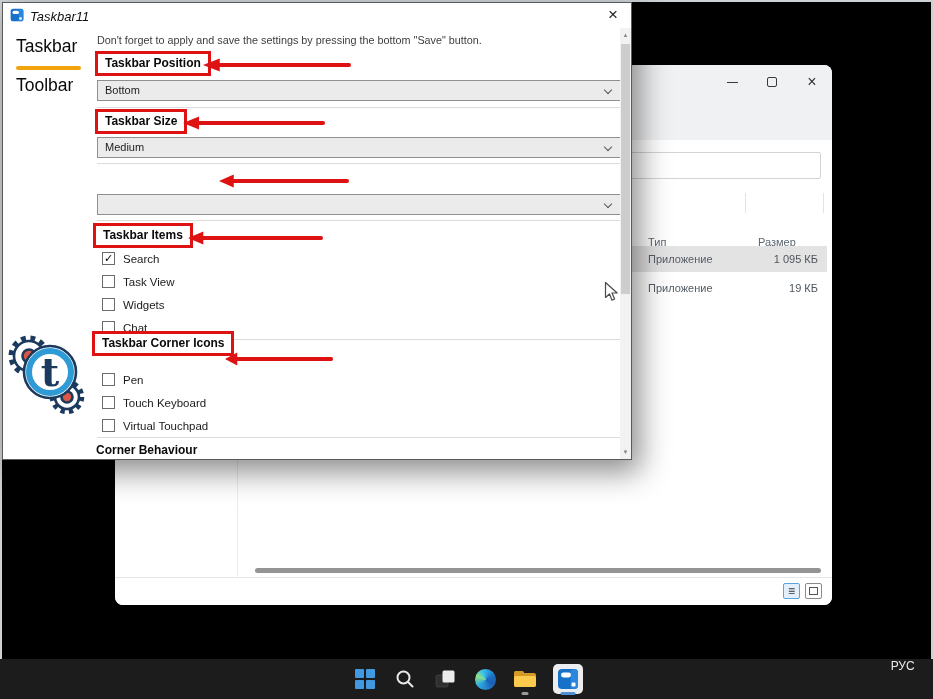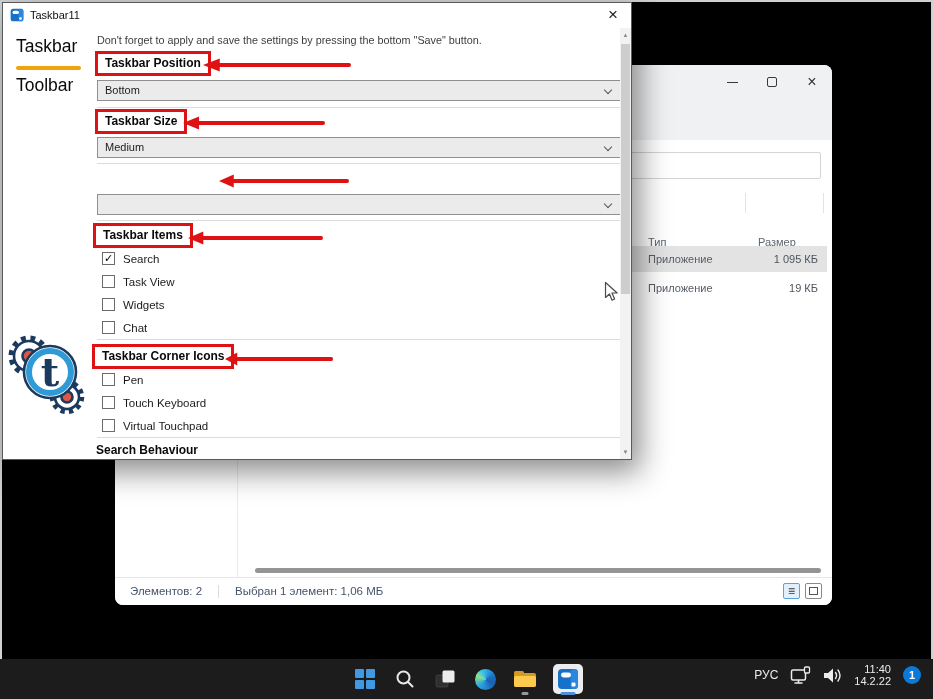--- a/index.html
+++ b/index.html
@@ -33,21 +33,21 @@
   .ex-status .sep { width:1px; height:13px; background:#dcdcdc; }
   .ex-viewbtns { position:absolute; right:10px; top:5px; display:flex; gap:5px; }
   .vb { width:17px; height:16px; border:1px solid #8a8a8a; border-radius:2px; background:#fff;
         display:flex; align-items:center; justify-content:center; font-size:12px; color:#333; }
   .vb.active { border-color:#5aa4dd; background:#e3f0fb; }
 
   
   .t11 { position:absolute; left:2px; top:2px; width:630px; height:458px; background:#fff;
          border:1px solid #5a5a5a; box-shadow:8px 12px 28px rgba(0,0,0,.45); z-index:20; }
   .t11-titlebar { position:absolute; left:0; top:0; right:0; height:25px; background:#fff; }
-  .t11-title { position:absolute; left:27px; top:6px; font-size:11px; color:#111; }
+  .t11-title { position:absolute; left:27px; top:6px; font-size:13px; color:#111;font-style:italic; }
   .t11-close { position:absolute; right:8px; top:1px; width:20px; height:22px; text-align:center;
                font-size:17px; line-height:22px; color:#222; }
   .t11-sb-item { position:absolute; left:13px; font-size:17.5px; font-weight:normal; color:#0a0a0a; }
   .t11-sb-underline { position:absolute; left:13px; top:63px; width:65px; height:4px; background:#f0a30a; border-radius:2px; }
   .t11-note { position:absolute; left:94px; top:31px; font-size:10.8px; color:#3d3d3d; }
   .sec-label { position:absolute; border:3px solid #de1212; background:#fff; padding:2px 7px 3px 7px;
                font-size:12px; font-weight:bold; color:#0a0a0a; white-space:nowrap; }
   .plain-label { position:absolute; font-size:12px; font-weight:bold; color:#0a0a0a; }
   .arrow { position:absolute; height:14px; }
   .dd { position:absolute; left:94px; width:524px; height:21px; background:#ebebeb; border:1px solid #8f8f8f;
@@ -65,21 +65,21 @@
 
   
   .sys-taskbar { position:absolute; left:0; bottom:0; width:933px; height:40px; background:#1c1c1c; z-index:30; }
   .tb-icons { position:absolute; left:352px; top:0; height:40px; display:flex; gap:14px; align-items:center; }
   .tb-btn { position:relative; width:26px; height:32px; display:flex; align-items:center; justify-content:center; }
   .tb-btn .ind { position:absolute; bottom:0px; left:50%; transform:translateX(-50%); height:3px; border-radius:2px; }
   .edge-circle { width:21px; height:21px; border-radius:50%;
     background:conic-gradient(from 120deg,#1a5fb4,#2ea8e0 30%,#8fe08a 48%,#35c1f1 62%,#1e6fc0 85%,#1a5fb4); }
   .t11-active { width:30px; height:30px; background:rgba(248,249,250,.95); border-radius:5px;
                 display:flex; align-items:center; justify-content:center; }
-  .tb-tray { position:absolute; right:12px; top:0; height:32px; display:flex; align-items:center; gap:12px; color:#ececec; }
+  .tb-tray { position:absolute; right:12px; top:0; height:32px; display:flex; align-items:center; gap:12px; color:#ececec;flex-direction:column; }
   .tray-lang { font-size:12px; }
   .tray-clock { text-align:right; font-size:11px; line-height:12.5px; }
   .tray-badge { width:18px; height:18px; border-radius:50%; background:#0b79d7; color:#fff;
                 font-size:11px; font-weight:bold; display:flex; align-items:center; justify-content:center; }
 
   .cursor { position:absolute; left:604px; top:281px; z-index:100; }
 </style>
 </head>
 <body>
 
@@ -113,25 +113,20 @@
     </div>
     <div class="ex-row" style="top:210px">
       <span class="t">Приложение</span>
       <span class="s">19 КБ</span>
     </div>
 
     <div class="ex-navline"></div>
     <div class="ex-hscroll"></div>
 
     <div class="ex-status">
-      <div class="txts">
-        <span>Элементов: 2</span>
-        <span class="sep"></span>
-        <span>Выбран 1 элемент: 1,06 МБ</span>
-      </div>
       <div class="ex-viewbtns">
         <div class="vb active">
             <span>≡</span>
           </div>
         <div class="vb">
             <span style="width:9px;height:8px;border:1px solid #555;display:block"></span>
           </div>
       </div>
     </div>
   </div>
@@ -222,42 +217,42 @@
     <div class="cbrow" style="top:295px">
       <span class="cb"></span>
       <span>Widgets</span>
     </div>
     <div class="cbrow" style="top:318px">
       <span class="cb"></span>
       <span>Chat</span>
     </div>
     <div class="hr" style="top:336px"></div>
 
-    <div class="sec-label" style="left:89px;top:341px">
+    <div class="sec-label" style="left:89px;top:328px">
       <span>Taskbar Corner Icons</span>
     </div>
     <svg class="arrow" style="left:222px;top:349px;width:108px" viewBox="0 0 150 14" preserveAspectRatio="none">
       <polygon points="0,7 17,0.5 17,13.5" fill="#de1212"></polygon>
         <rect x="15" y="5" width="135" height="4" rx="2" fill="#de1212"></rect>
     </svg>
     <div class="cbrow" style="top:370px">
       <span class="cb"></span>
       <span>Pen</span>
     </div>
     <div class="cbrow" style="top:393px">
       <span class="cb"></span>
       <span>Touch Keyboard</span>
     </div>
     <div class="cbrow" style="top:416px">
       <span class="cb"></span>
       <span>Virtual Touchpad</span>
     </div>
     <div class="hr" style="top:434px"></div>
 
-    <div class="plain-label" style="left:93px;top:440px">Search Behaviour</div>
+    <div class="plain-label" style="left:93px;top:440px">Corner Behaviour</div>
 
     <div class="t11-scroll">
       <span class="arr" style="top:4px">▲</span>
       <span class="thumb"></span>
       <span class="arr" style="bottom:4px">▼</span>
     </div>
   </div>
 
   <svg class="cursor" width="15" height="21" viewBox="0 0 15 21">
     <path d="M1.5,1.5 L1.5,16.5 L5.5,13 L8,19.2 L10.6,18 L8,12 L13.2,12 Z" fill="#fdfdfd" stroke="#4a4a4a" stroke-width="1.2" stroke-linejoin="round"></path>

